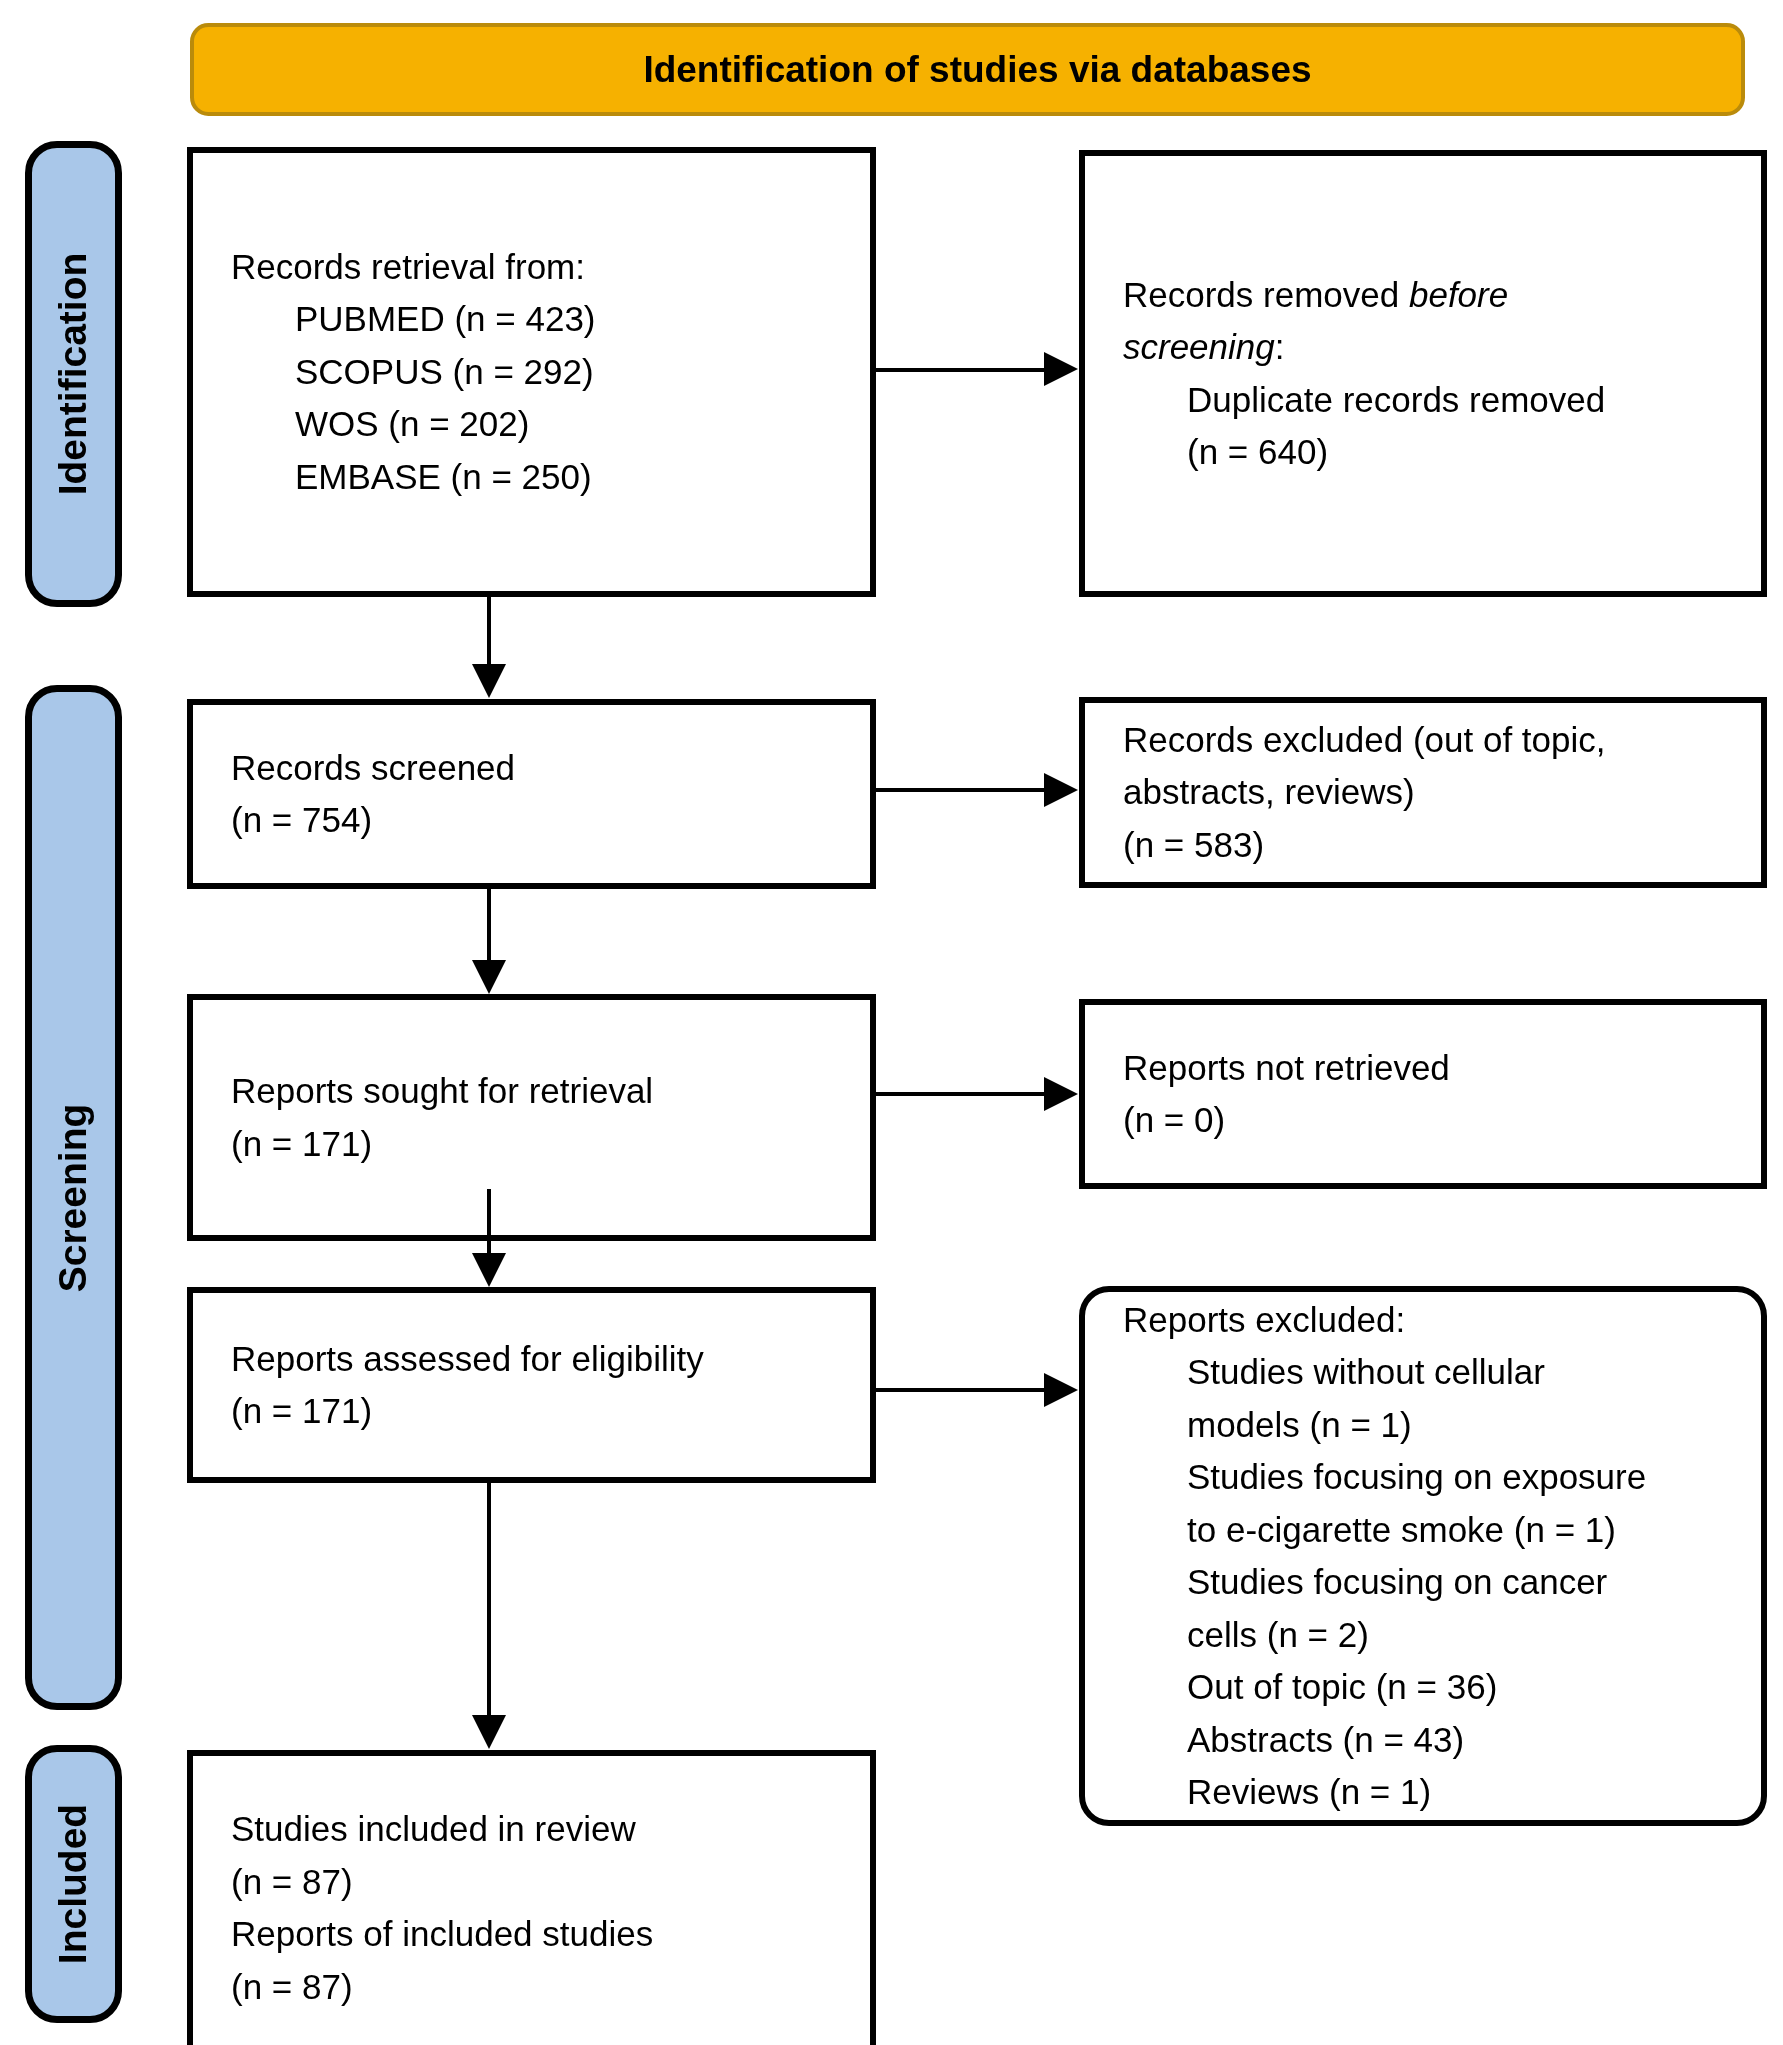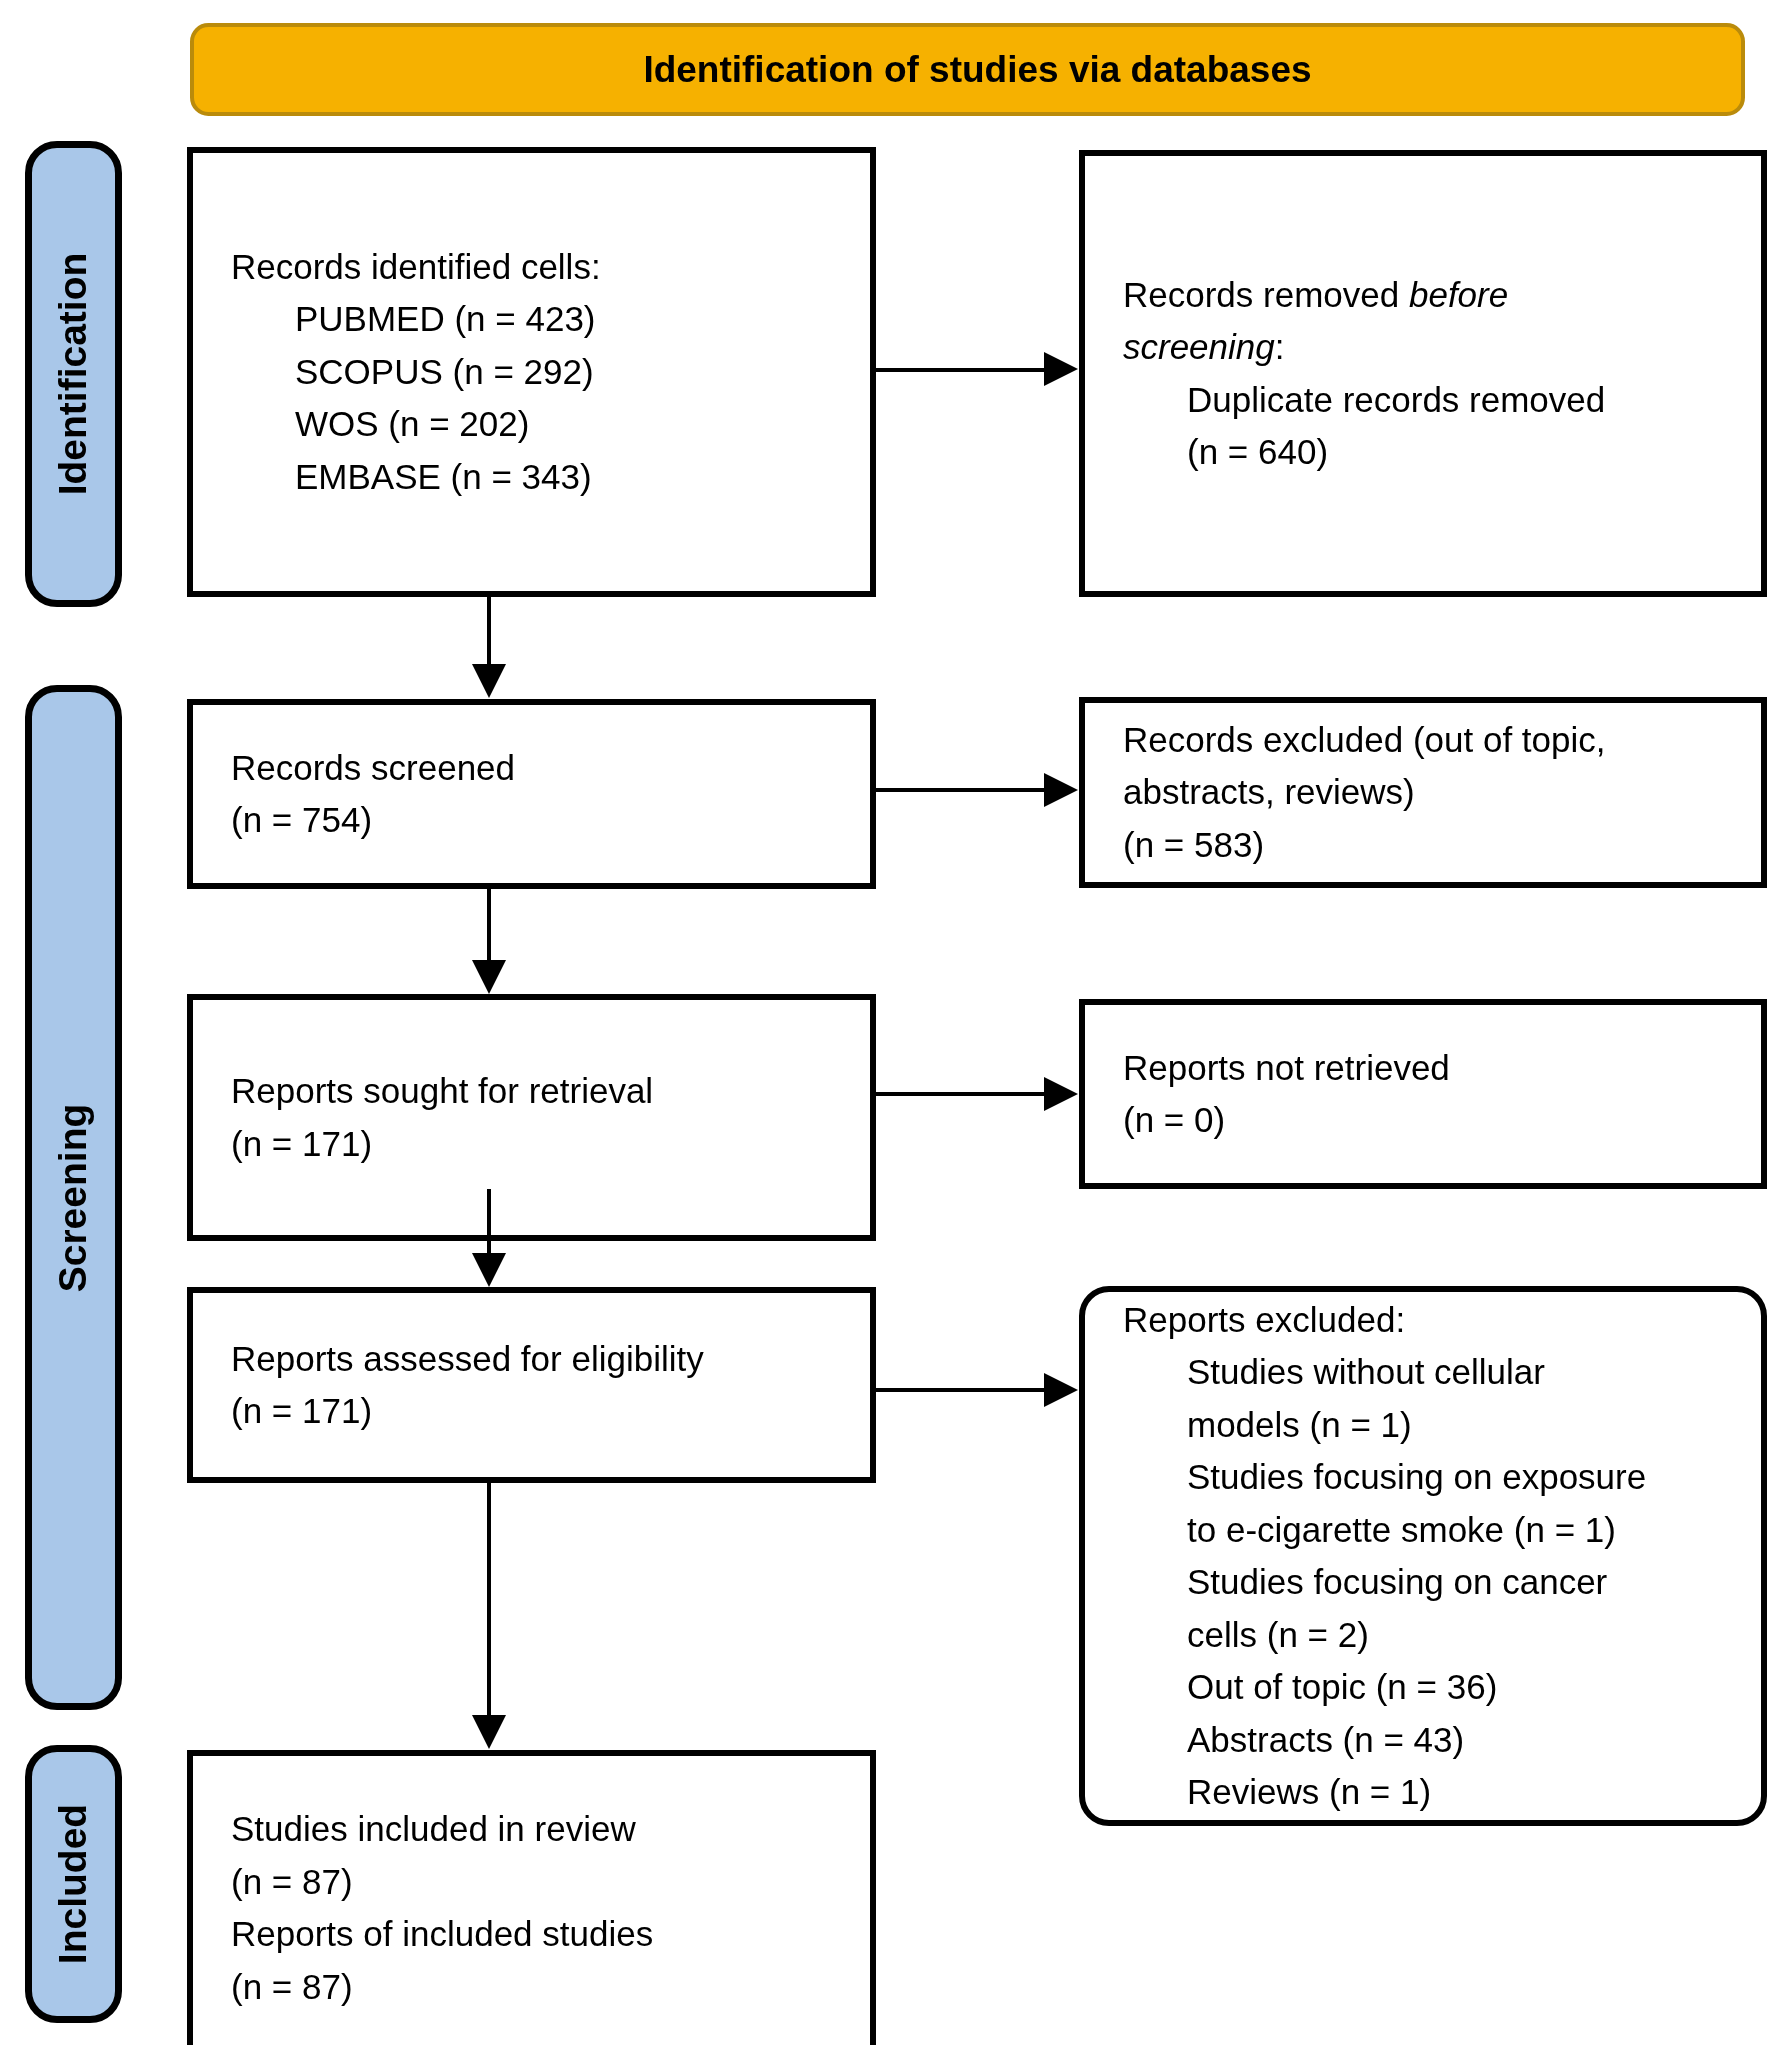--- a/index.html
+++ b/index.html
@@ -140,25 +140,25 @@
     <span class="stage-label">Identification</span>
   </div>
   <div class="stage" id="stage-screening">
     <span class="stage-label">Screening</span>
   </div>
   <div class="stage" id="stage-included">
     <span class="stage-label">Included</span>
   </div>
 
   <div class="fbox" id="box-identified">
-    <div class="line">Records identified cells:</div>
+    <div class="line">Records retrieval from:</div>
     <div class="indent">PUBMED (n = 423)</div>
     <div class="indent">SCOPUS (n = 292)</div>
     <div class="indent">WOS (n = 202)</div>
-    <div class="indent">EMBASE (n = 343)</div>
+    <div class="indent">EMBASE (n = 250)</div>
   </div>
 
   <div class="fbox" id="box-removed">
     <div class="line"><span>Records removed </span><i>before
 screening</i><span>:</span></div>
     <div class="indent">Duplicate records removed
 (n = 640)</div>
   </div>
 
   <div class="fbox" id="box-screened">

